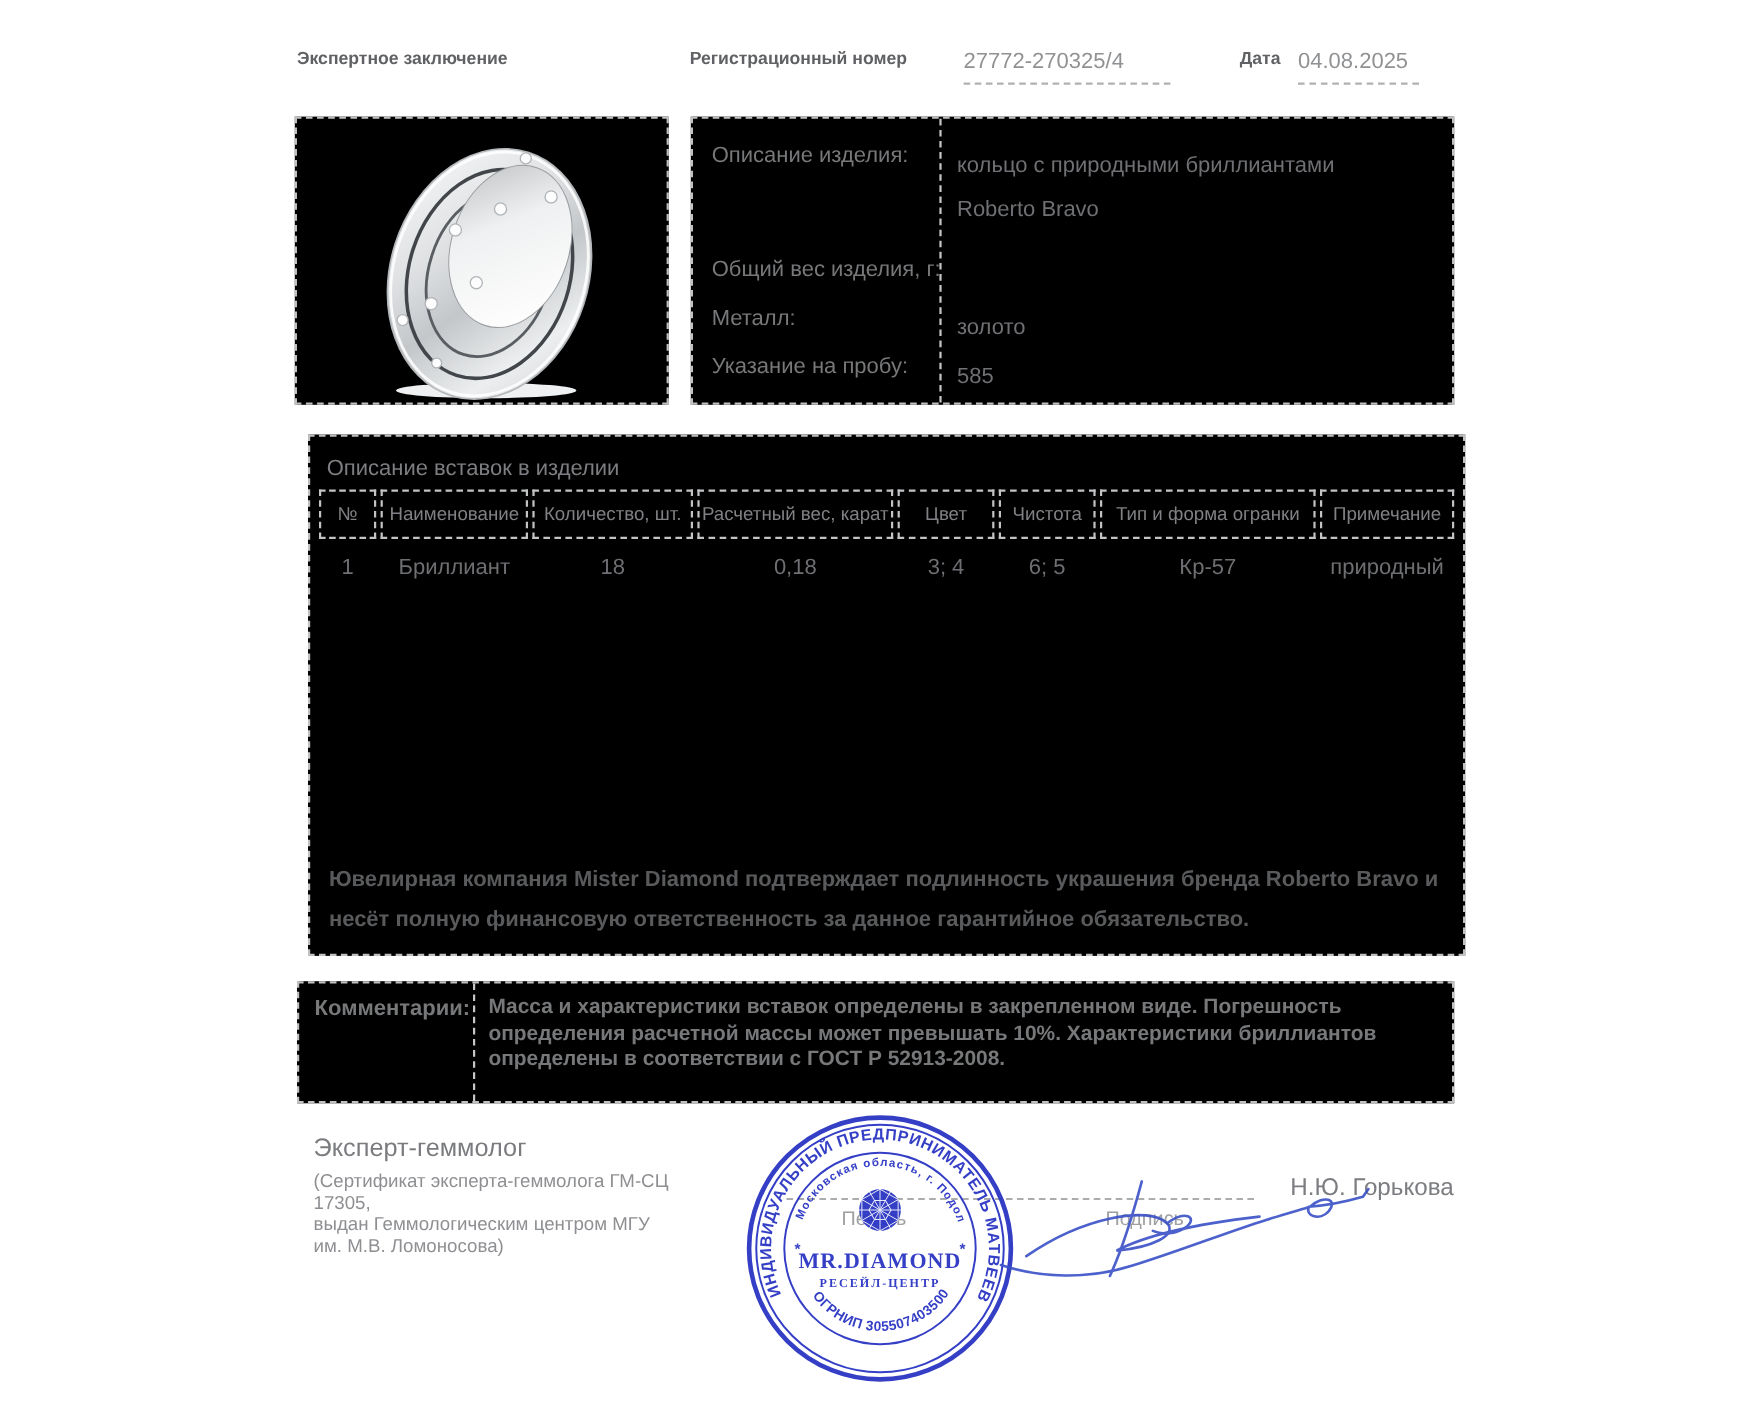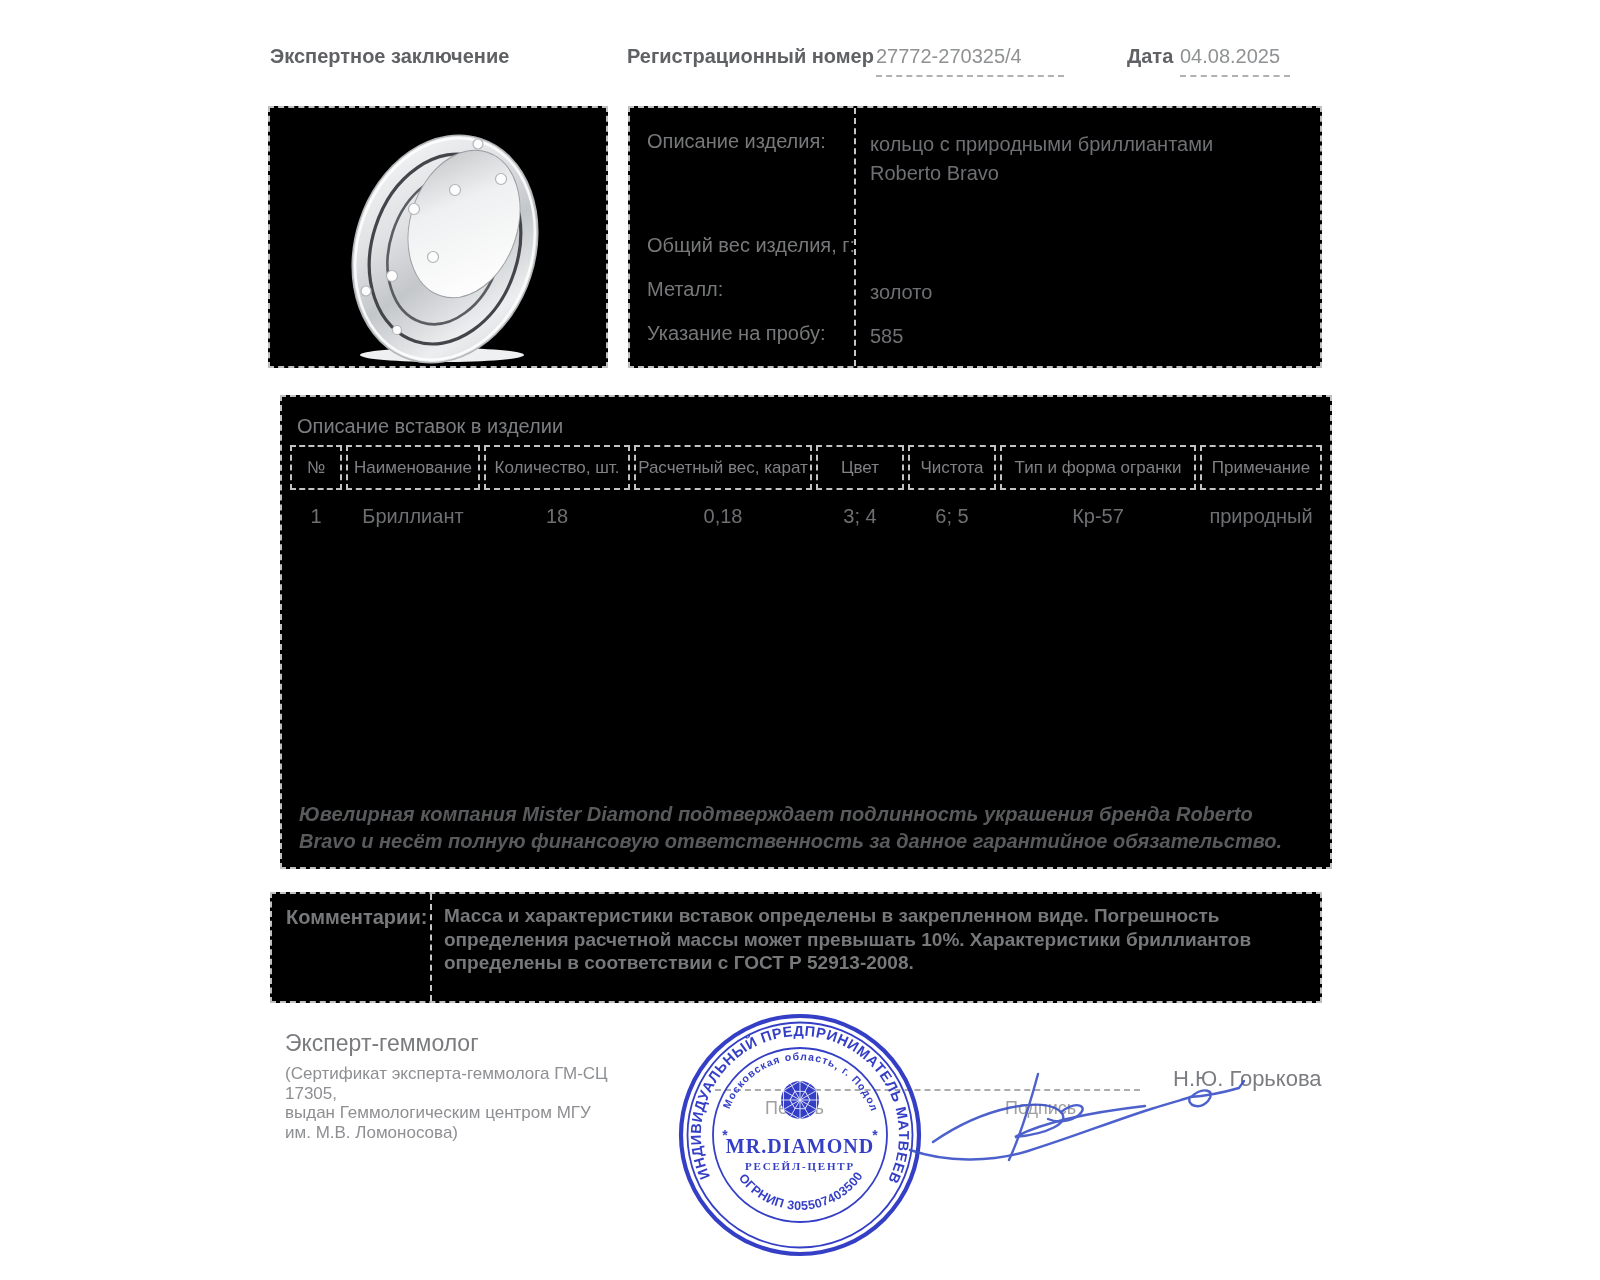--- a/index.html
+++ b/index.html
@@ -5,49 +5,49 @@
   * { margin:0; padding:0; box-sizing:border-box; }
   html,body { background:#ffffff; }
   .page {
     position:relative; width:1600px; height:1280px; background:#ffffff;
     font-family:"Liberation Sans", sans-serif; overflow:hidden;
   }
   .abs { position:absolute; }
   .dashed-box { position:absolute; border:2px dashed #bfc0c2; background:#000000; }
 
   
-  .hdr-bold { font-size:20px; font-weight:bold; color:#606164; white-space:nowrap; }
+  .hdr-bold { font-size:16px; font-weight:bold; color:#606164; white-space:nowrap; }
   .hdr-val  { font-size:20px; color:#8f9193; white-space:nowrap; }
   .u-dash { display:inline-block; border-bottom:2px dashed #b0b1b3; padding-bottom:7px; }
 
   
   .info-divider { position:absolute; left:224px; top:0; bottom:0; border-left:2px dashed #c6c7c9; }
   .info-label { position:absolute; left:17px; font-size:20px; color:#77787a; white-space:nowrap; }
-  .info-value { position:absolute; left:240px; font-size:20px; color:#6f7073; line-height:29px; width:370px; }
+  .info-value { position:absolute; left:240px; font-size:20px; color:#6f7073; line-height:40px; width:370px; }
 
   
   .ins-title { position:absolute; left:15px; top:18px; font-size:20px; color:#7d7e81; }
   .ins-grid {
     position:absolute; left:8px; right:8px; top:48px;
     display:grid; grid-template-columns:52px 134px 146px 178px 88px 88px 196px 1fr;
     column-gap:4px;
   }
   .ins-grid .cell {
     border:2px dashed #c2c3c5; height:45px;
     display:flex; align-items:center; justify-content:center;
     font-size:17px; color:#808184; text-align:center; line-height:19px;
   }
   .ins-vals { top:108px; }
   .ins-vals .vcell {
     display:flex; align-items:flex-start; justify-content:center;
     font-size:20px; color:#6e6f72;
   }
   .statement {
     position:absolute; left:17px; right:17px; bottom:12px;
-    font-size:20px; font-weight:bold; color:#595a5c; line-height:27px;font-style:italic;
+    font-size:20px; font-weight:bold; color:#595a5c; line-height:37px;
   }
 
   
   .com-divider { position:absolute; left:158px; top:0; bottom:0; border-left:2px dashed #c6c7c9; }
   .com-label { position:absolute; left:14px; top:12px; font-size:20px; color:#77787a; }
   .com-text  { position:absolute; left:172px; top:10px; width:855px; font-size:19px; color:#77787a; line-height:23.5px; }
 
   
   .exp-title { font-size:23px; color:#7a7b7e; margin-bottom:7px; }
   .exp-line  { font-size:17px; color:#8e8f92; line-height:19.5px; }

